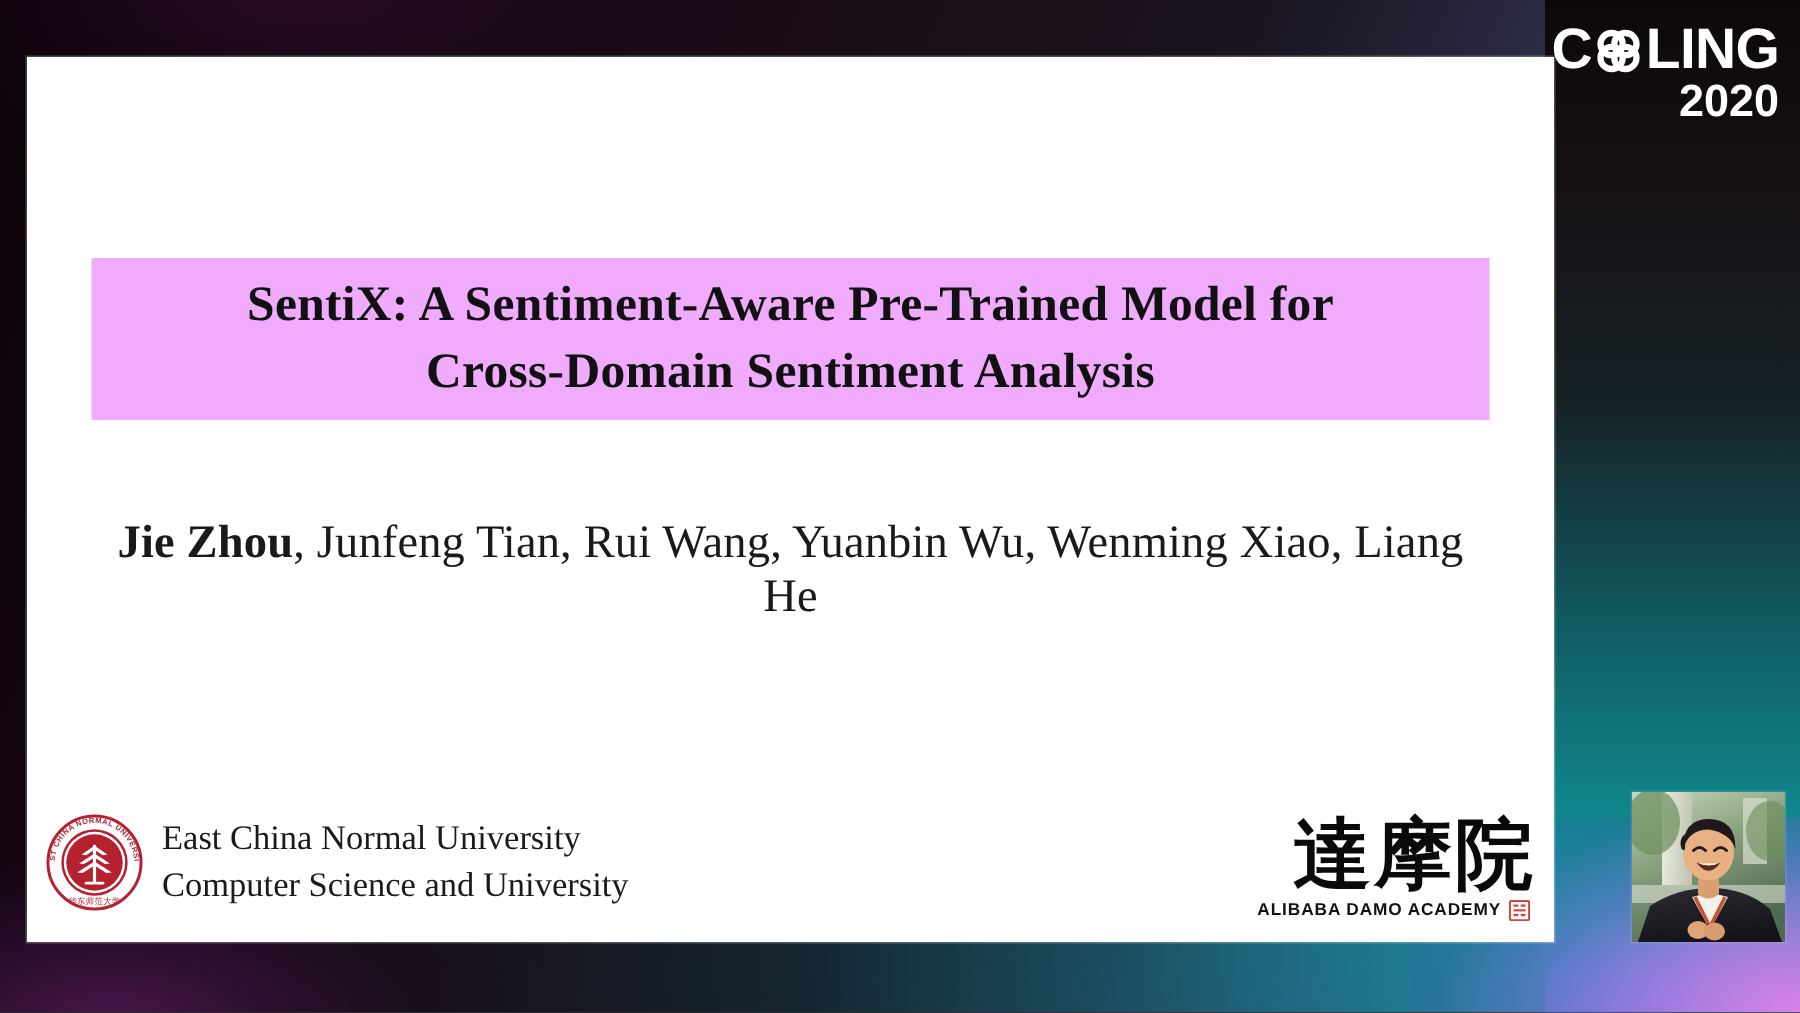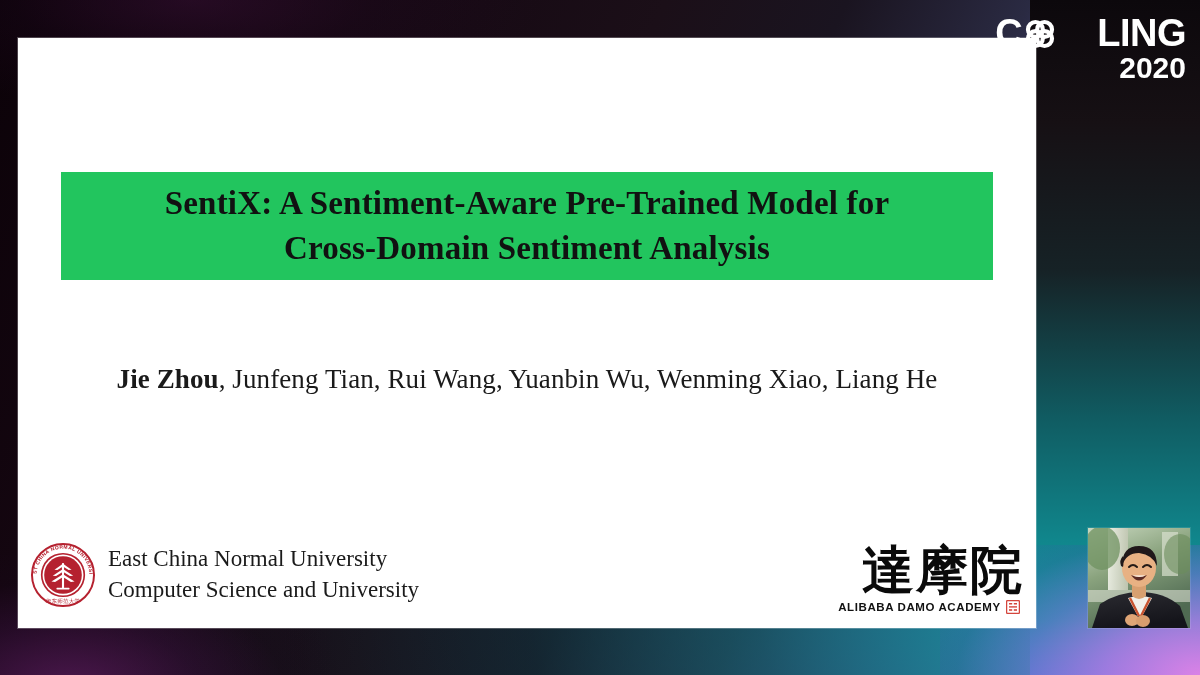--- a/index.html
+++ b/index.html
@@ -110,21 +110,21 @@
   }
   .coling-c { display: inline-block; }
   .coling-mark {
     position: relative;
     display: inline-block;
     width: 34px;
     height: 34px;
     margin: 0 1px 0 1px;
     vertical-align: middle;
   }
-  .coling-rest { display: inline-block; letter-spacing: -0.5px; margin-left: 39px; }
+  .coling-rest { display: inline-block; letter-spacing: -0.5px; }
   .coling-row2 {
     font-size: 30px;
     font-weight: bold;
     letter-spacing: 0px;
     margin-top: 2px;
     text-align: right;
   }
 
   
   .slide {
@@ -137,21 +137,21 @@
     z-index: 4;
     box-shadow: 0 0 0 1px rgba(255,255,255,0.25);
   }
 
   .title-box {
     position: absolute;
     left: 43px;
     top: 134px;
     width: 932px;
     height: 108px;
-    background: #22c55e;
+    background: #f0abfc;
     display: flex;
     align-items: center;
     justify-content: center;
   }
   .title-text {
     font-family: "Liberation Serif", serif;
     font-weight: bold;
     font-size: 33px;
     line-height: 1.35;
     color: #111111;
@@ -160,24 +160,23 @@
     letter-spacing: 0.2px;
   }
 
   .authors {
     position: absolute;
     left: 43px;
     top: 305px;
     width: 932px;
     text-align: center;
     font-family: "Liberation Serif", serif;
-    font-size: 27px;
+    font-size: 31px;
     color: #1a1a1a;
     letter-spacing: 0.1px;
-    margin-top: 21px;
   }
   .authors .lead {
     font-weight: bold;
   }
 
   
   .ecnu {
     position: absolute;
     left: 12px;
     bottom: 20px;

